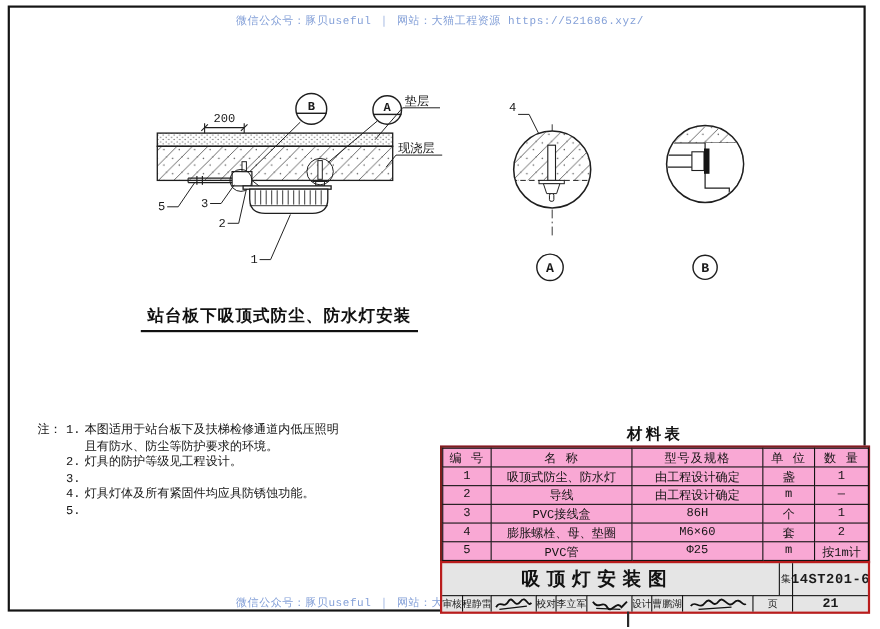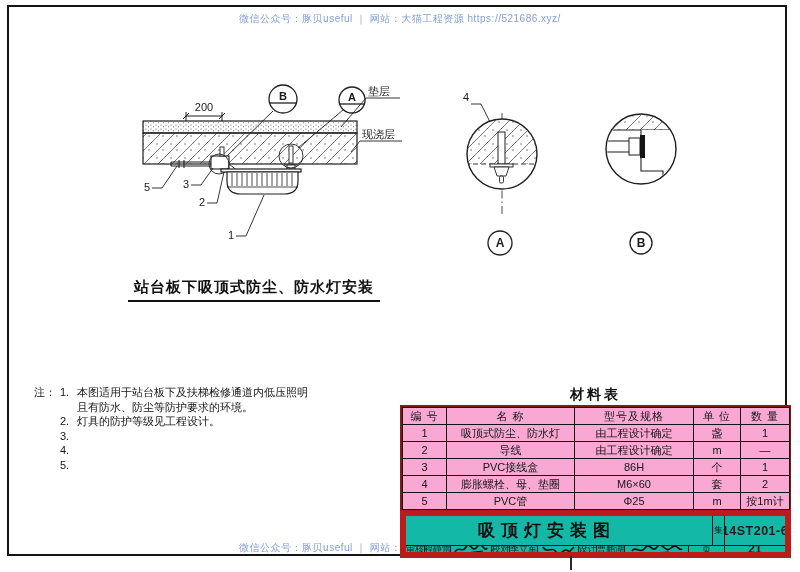--- a/index.html
+++ b/index.html
@@ -1,17 +1,17 @@
 <!DOCTYPE html>
 <html><head>
 <meta charset="utf-8">
 <style>
   html,body{margin:0;padding:0;background:#fff;}
   #page{position:relative;width:800px;height:572px;background:#ffffff;overflow:hidden;
-        font-family:Liberation Sans, sans-serif;color:#1b1b1b;}
+        font-family:Liberation Mono, monospace;color:#1b1b1b;}
   .border-frame{position:absolute;left:7px;top:5px;width:780px;height:551px;
         border:2px solid #141414;box-sizing:border-box;z-index:1;}
   .watermark{position:absolute;left:0;width:800px;text-align:center;
         color:#84a0d8;font-size:10px;letter-spacing:.5px;z-index:1;white-space:nowrap;}
   .wm-top{top:12px;}
   .wm-bottom{top:541px;}
   #lineart{position:absolute;left:0;top:0;z-index:2;}
   .caption{position:absolute;left:128px;top:278px;width:252px;text-align:center;
         font-weight:bold;font-size:15px;letter-spacing:1px;color:#111;
         border-bottom:2px solid #111;padding-bottom:3px;z-index:2;}
@@ -25,22 +25,22 @@
   
   .mt-title{position:absolute;left:400px;top:386px;width:391px;text-align:center;
         font-weight:bold;font-size:14px;letter-spacing:3px;z-index:3;color:#111;}
   .mt-wrap{position:absolute;left:400px;top:405px;width:391px;background:#f9a8d4;
         border:2px solid #7f1d1d;box-sizing:border-box;z-index:3;}
   .mt-wrap table{width:100%;border-collapse:collapse;table-layout:fixed;}
   .mt-wrap td{border:1px solid #141414;text-align:center;font-size:11px;
         height:16px;padding:0 1px;overflow:hidden;white-space:nowrap;color:#151515;}
   .mt-wrap tr.hdr td{letter-spacing:1px;}
   
-  .tb{position:absolute;left:400px;top:510px;width:391px;height:48px;background:#14b8a6;
-        border:6px solid #b91c1c;box-sizing:border-box;z-index:3;display:grid;
+  .tb{position:absolute;left:400px;top:510px;width:391px;height:48px;background:#e5e5e5;
+        border:2px solid #b91c1c;box-sizing:border-box;z-index:3;display:grid;
         grid-template-columns:18px 26px 41px 18px 28px 41px 18px 28px 64px 36px 1fr;
         grid-template-rows:29px 1fr;}
   .tb>div{display:flex;align-items:center;justify-content:center;overflow:hidden;
         border-left:1px solid #141414;border-top:1px solid #141414;white-space:nowrap;}
   .tb>.r1{border-top:none;}
   .tb>.c1{border-left:none;}
   .tb-title{grid-column:1/10;font-size:17px;font-weight:bold;letter-spacing:6px;color:#111;}
   .tb-atlas-label{grid-column:10/11;font-size:9px;margin-left:24px;}
   .tb-atlas-no{grid-column:11/12;font-size:12.5px;font-weight:bold;letter-spacing:.5px;}
   .tb-small{font-size:9px;}
@@ -207,20 +207,21 @@
       <span class="nnum">2.</span>
       <span class="ntext">灯具的防护等级见工程设计。</span>
     </div>
     <div class="note">
       <span class="nprefix"></span>
       <span class="nnum">3.</span>
     </div>
     <div class="note">
       <span class="nprefix"></span>
       <span class="nnum">4.</span>
+      <span class="ntext">灯具灯体及所有紧固件均应具防锈蚀功能。</span>
     </div>
     <div class="note">
       <span class="nprefix"></span>
       <span class="nnum">5.</span>
     </div>
   </div>
 
   <div class="mt-title">材料表</div>
 
   <div class="mt-wrap">

